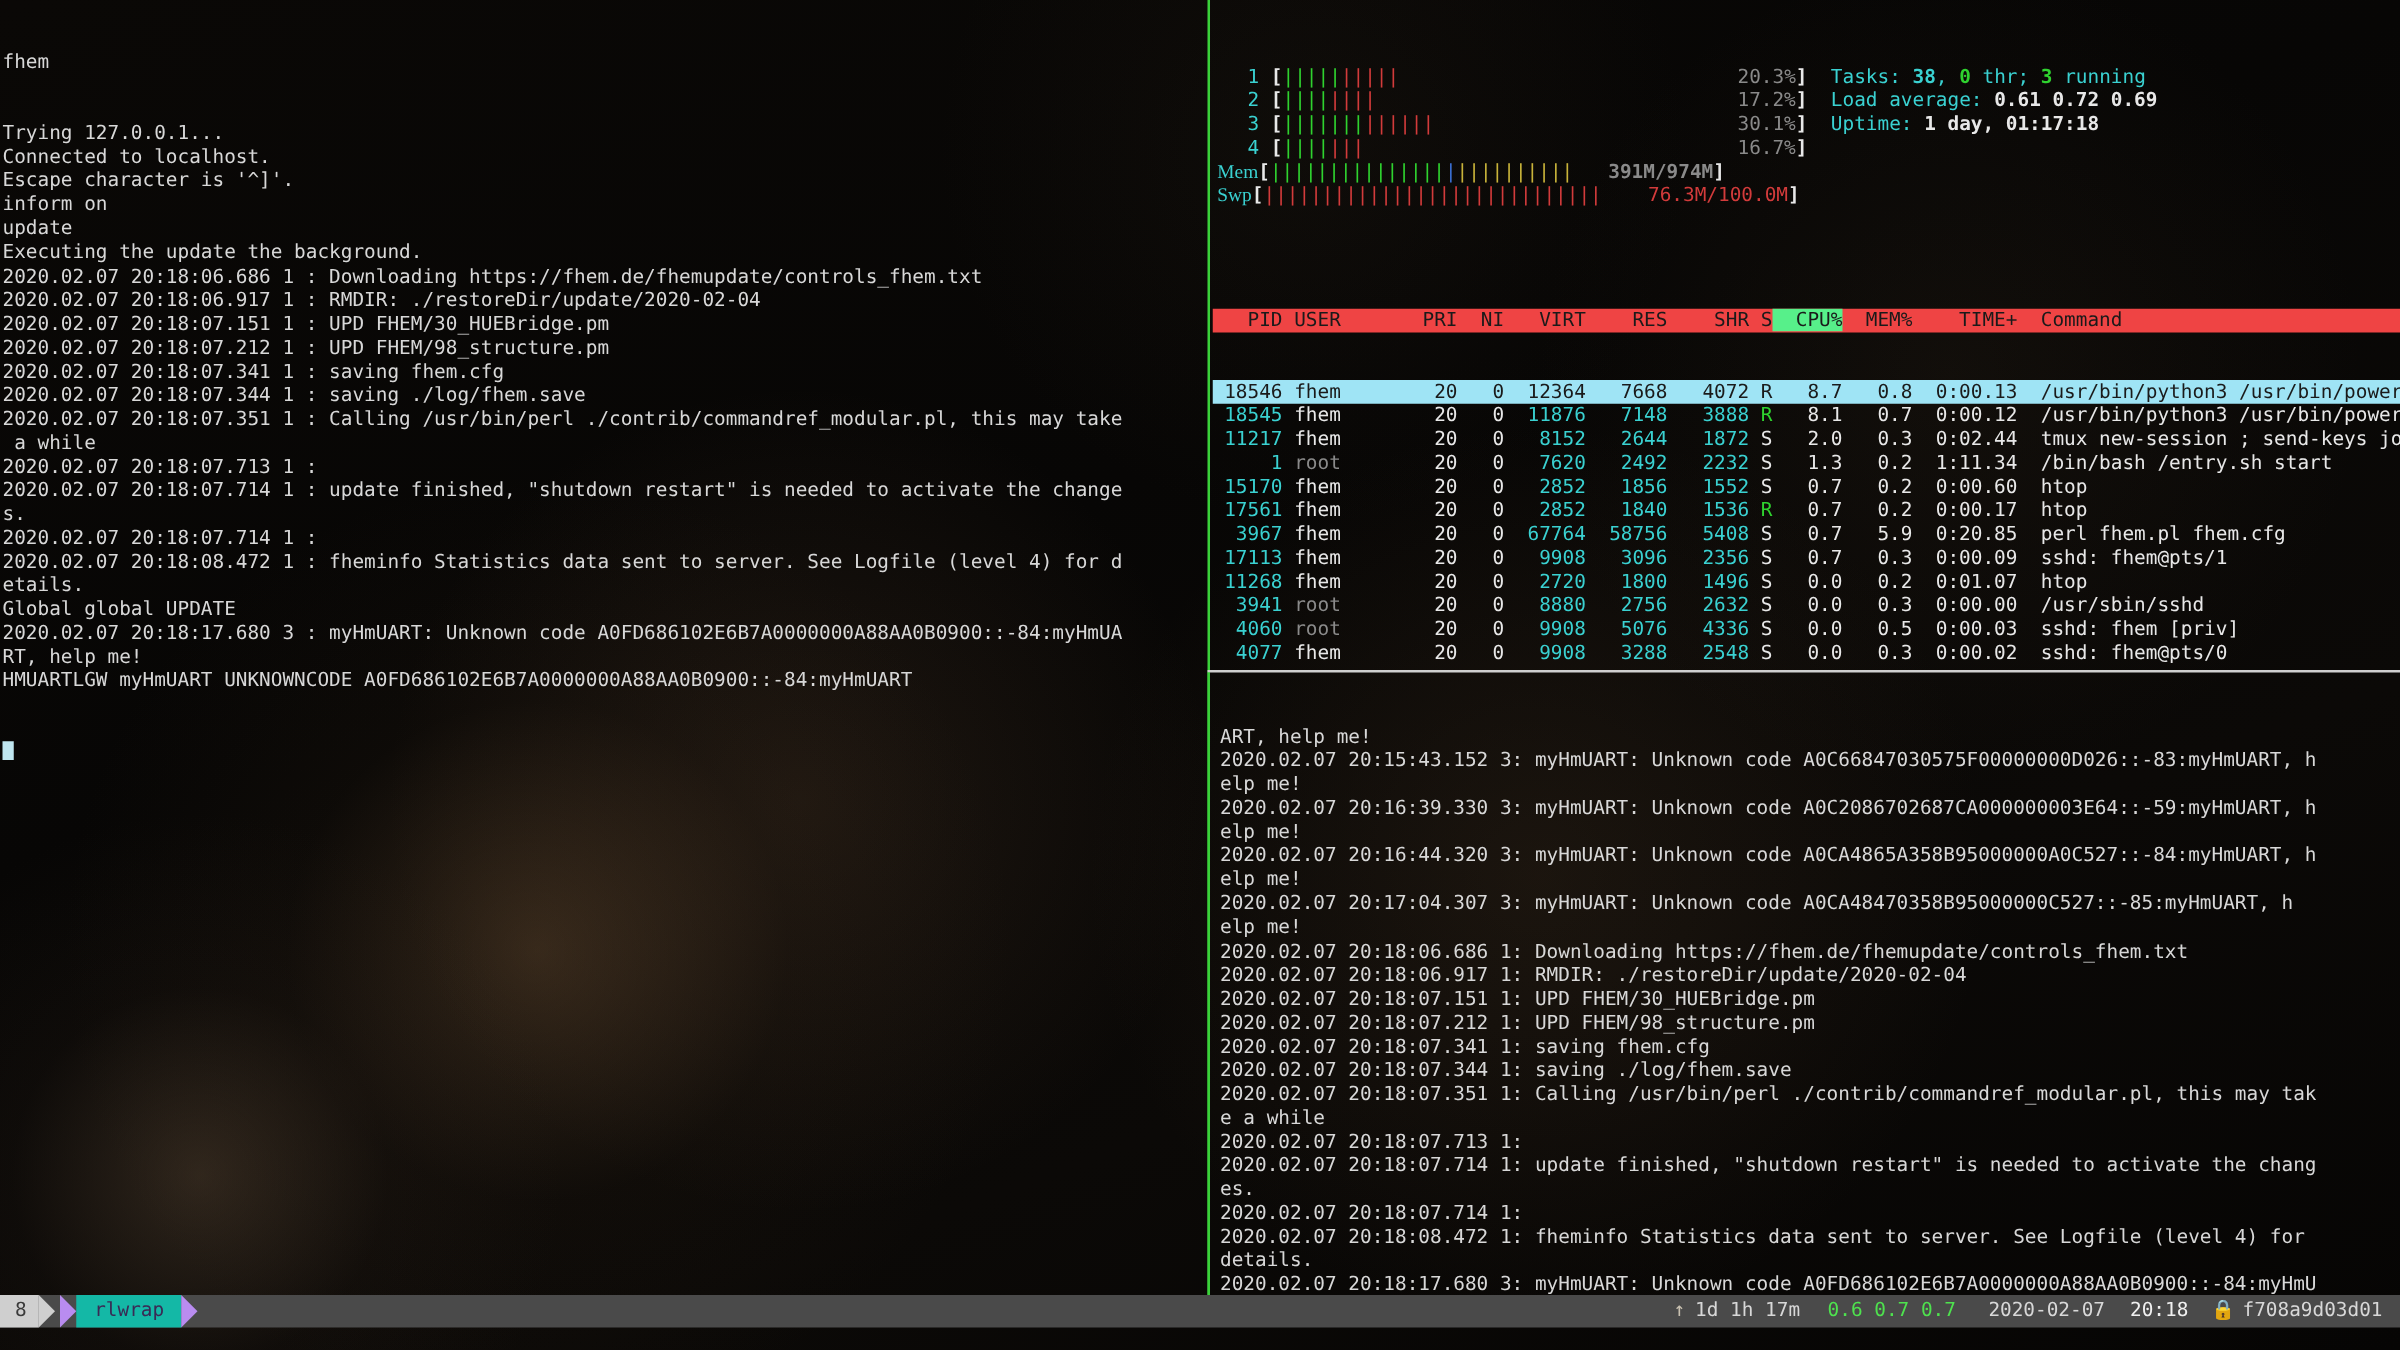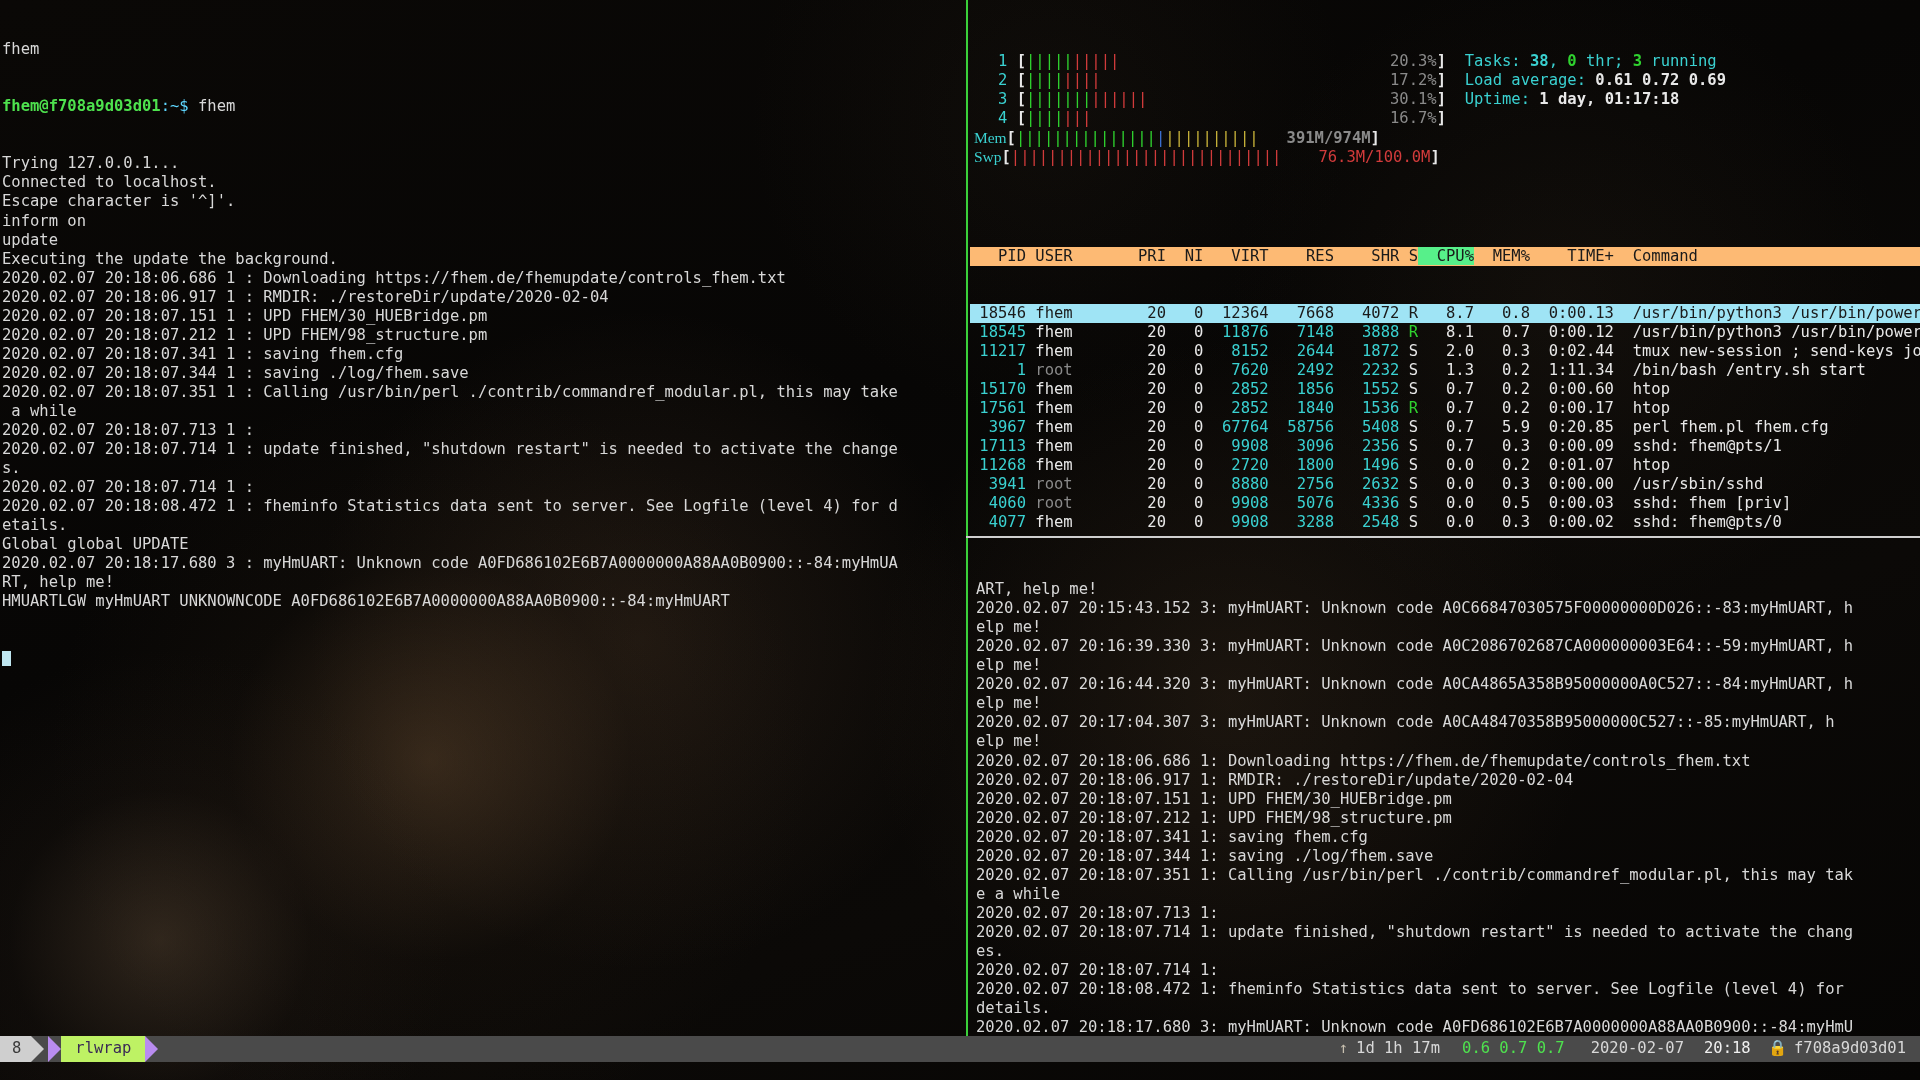--- a/index.html
+++ b/index.html
@@ -88,21 +88,21 @@
   .m-memtxt { color: #8a8a8a; font-weight: bold; }
   .m-swptxt { color: #d23b3b; margin-left: 37px; }
   .stat-label { color: #3ad1d1; }
   .stat-num { color: #3ad1d1; font-weight: bold; text-align: right; }
   .stat-green { color: #2fd22f; font-weight: bold; }
   .stat-val { color: #e8e8e8; font-weight: bold; }
 
   
   #proc-table { margin-top: 4px; }
   .thead {
-    background: #fdba74;
+    background: #ef4444;
     color: #1a1a1a;
     display: block;
     height: 19.05px;
   }
   .prow { display: block; height: 19.05px; color: #e8e8e8; }
   .prow.sel { background: #9fe4f5; color: #1a1a1a; }
   .prow.sel .c-cyan, .prow.sel .c-user, .prow.sel .c-green,
   .prow.sel .c-cmd, .prow.sel .c-white { color: #1a1a1a; }
   .c-cyan { color: #3ad1d1; }
   .c-user { color: #e8e8e8; }
@@ -152,21 +152,21 @@
     height: 26px;
     display: flex; align-items: center;
     padding: 0 10px 0 12px;
   }
   .arrow-r {
     width: 0; height: 0;
     border-top: 13px solid transparent;
     border-bottom: 13px solid transparent;
   }
   #sb-win {
-    background: #bef264;
+    background: #14b8a6;
     color: #3a2a55;
     height: 26px;
     display: flex; align-items: center;
     padding: 0 14px;
   }
   #sb-right {
     margin-left: auto;
     display: flex; align-items: center; gap: 0;
     padding-right: 14px;
     color: #d0d0d0;
@@ -180,21 +180,20 @@
   .lock { color: #d8d8d8; padding-right: 6px; }
 </style>
 </head>
 <body>
 
 <div id="screen">
   <div id="wallpaper"></div>
 
   <div id="left-pane" class="pane">
     <div class="ln">fhem</div>
-    <div class="ln"><span class="prompt-user">fhem@f708a9d03d01</span><span class="prompt-path">:~$ </span><span>fhem</span></div>
     <div id="left-lines"><div class="ln">Trying 127.0.0.1...</div><div class="ln">Connected to localhost.</div><div class="ln">Escape character is '^]'.</div><div class="ln">inform on</div><div class="ln">update</div><div class="ln">Executing the update the background.</div><div class="ln">2020.02.07 20:18:06.686 1 : Downloading https://fhem.de/fhemupdate/controls_fhem.txt</div><div class="ln">2020.02.07 20:18:06.917 1 : RMDIR: ./restoreDir/update/2020-02-04</div><div class="ln">2020.02.07 20:18:07.151 1 : UPD FHEM/30_HUEBridge.pm</div><div class="ln">2020.02.07 20:18:07.212 1 : UPD FHEM/98_structure.pm</div><div class="ln">2020.02.07 20:18:07.341 1 : saving fhem.cfg</div><div class="ln">2020.02.07 20:18:07.344 1 : saving ./log/fhem.save</div><div class="ln">2020.02.07 20:18:07.351 1 : Calling /usr/bin/perl ./contrib/commandref_modular.pl, this may take</div><div class="ln"> a while</div><div class="ln">2020.02.07 20:18:07.713 1 :</div><div class="ln">2020.02.07 20:18:07.714 1 : update finished, "shutdown restart" is needed to activate the change</div><div class="ln">s.</div><div class="ln">2020.02.07 20:18:07.714 1 :</div><div class="ln">2020.02.07 20:18:08.472 1 : fheminfo Statistics data sent to server. See Logfile (level 4) for d</div><div class="ln">etails.</div><div class="ln">Global global UPDATE</div><div class="ln">2020.02.07 20:18:17.680 3 : myHmUART: Unknown code A0FD686102E6B7A0000000A88AA0B0900::-84:myHmUA</div><div class="ln">RT, help me!</div><div class="ln">HMUARTLGW myHmUART UNKNOWNCODE A0FD686102E6B7A0000000A88AA0B0900::-84:myHmUART</div></div>
     <div class="ln"><span class="term-cursor"></span></div>
   </div>
   <div id="pane-divider"></div>
 
   <div id="htop-pane" class="pane">
     <div id="htop-meters"><div class="meter-row"><span class="m-num">   1 </span><span class="brk">[</span><span class="bar-green">|||||</span><span class="bar-red">|||||</span><span style="color:transparent">||||||||||||||||||||||||||||</span><span class="m-pct"> 20.3%</span><span class="brk">]</span>  <span class="stat-label">Tasks: </span><span class="stat-num">38</span><span class="stat-label">, </span><span class="stat-green">0</span><span class="stat-label"> thr; </span><span class="stat-green">3</span><span class="stat-label"> running</span></div><div class="meter-row"><span class="m-num">   2 </span><span class="brk">[</span><span class="bar-green">||||</span><span class="bar-red">||||</span><span style="color:transparent">||||||||||||||||||||||||||||||</span><span class="m-pct"> 17.2%</span><span class="brk">]</span>  <span class="stat-label">Load average: </span><span class="stat-val">0.61 0.72 0.69</span></div><div class="meter-row"><span class="m-num">   3 </span><span class="brk">[</span><span class="bar-green">|||||||</span><span class="bar-red">||||||</span><span style="color:transparent">|||||||||||||||||||||||||</span><span class="m-pct"> 30.1%</span><span class="brk">]</span>  <span class="stat-label">Uptime: </span><span class="stat-val">1 day, 01:17:18</span></div><div class="meter-row"><span class="m-num">   4 </span><span class="brk">[</span><span class="bar-green">||||</span><span class="bar-red">|||</span><span style="color:transparent">|||||||||||||||||||||||||||||||</span><span class="m-pct"> 16.7%</span><span class="brk">]</span>  </div><div class="meter-row"><span class="m-label"> Mem</span><span class="brk">[</span><span class="bar-green">|||||||||||||||</span><span class="bar-blue">|</span><span class="bar-yellow">||||||||||</span><span style="color:transparent">|||</span><span class="m-memtxt">391M/974M</span><span class="brk">]</span></div><div class="meter-row"><span class="m-label"> Swp</span><span class="brk">[</span><span class="bar-red">|||||||||||||||||||||||||||||</span><span style="color:transparent"></span><span class="m-swptxt">76.3M/100.0M</span><span class="brk">]</span></div></div>
     <div id="proc-table">
       <div class="thead" id="proc-head"><span>   PID</span><span> USER      </span><span> PRI</span><span>  NI</span><span>   VIRT</span><span>    RES</span><span>    SHR</span><span> S</span><span class="hl-cpu">  CPU%</span><span>  MEM%</span><span>    TIME+</span><span>  Command</span></div>
       <div id="proc-rows"><div class="prow sel"><span class="c-cyan"> 18546</span><span class="c-user"> fhem      </span><span class="c-white">  20</span><span class="c-white">   0</span><span class="c-cyan">  12364</span><span class="c-cyan">   7668</span><span class="c-cyan">   4072</span><span class="c-green"> R</span><span class="c-white">   8.7</span><span class="c-white">   0.8</span><span class="c-white">  0:00.13</span><span class="c-cmd">  /usr/bin/python3 /usr/bin/power</span></div><div class="prow"><span class="c-cyan"> 18545</span><span class="c-user"> fhem      </span><span class="c-white">  20</span><span class="c-white">   0</span><span class="c-cyan">  11876</span><span class="c-cyan">   7148</span><span class="c-cyan">   3888</span><span class="c-green"> R</span><span class="c-white">   8.1</span><span class="c-white">   0.7</span><span class="c-white">  0:00.12</span><span class="c-cmd">  /usr/bin/python3 /usr/bin/power</span></div><div class="prow"><span class="c-cyan"> 11217</span><span class="c-user"> fhem      </span><span class="c-white">  20</span><span class="c-white">   0</span><span class="c-cyan">   8152</span><span class="c-cyan">   2644</span><span class="c-cyan">   1872</span><span class="c-white"> S</span><span class="c-white">   2.0</span><span class="c-white">   0.3</span><span class="c-white">  0:02.44</span><span class="c-cmd">  tmux new-session ; send-keys jo</span></div><div class="prow"><span class="c-cyan">     1</span><span class="c-root"> root      </span><span class="c-white">  20</span><span class="c-white">   0</span><span class="c-cyan">   7620</span><span class="c-cyan">   2492</span><span class="c-cyan">   2232</span><span class="c-white"> S</span><span class="c-white">   1.3</span><span class="c-white">   0.2</span><span class="c-white">  1:11.34</span><span class="c-cmd">  /bin/bash /entry.sh start</span></div><div class="prow"><span class="c-cyan"> 15170</span><span class="c-user"> fhem      </span><span class="c-white">  20</span><span class="c-white">   0</span><span class="c-cyan">   2852</span><span class="c-cyan">   1856</span><span class="c-cyan">   1552</span><span class="c-white"> S</span><span class="c-white">   0.7</span><span class="c-white">   0.2</span><span class="c-white">  0:00.60</span><span class="c-cmd">  htop</span></div><div class="prow"><span class="c-cyan"> 17561</span><span class="c-user"> fhem      </span><span class="c-white">  20</span><span class="c-white">   0</span><span class="c-cyan">   2852</span><span class="c-cyan">   1840</span><span class="c-cyan">   1536</span><span class="c-green"> R</span><span class="c-white">   0.7</span><span class="c-white">   0.2</span><span class="c-white">  0:00.17</span><span class="c-cmd">  htop</span></div><div class="prow"><span class="c-cyan">  3967</span><span class="c-user"> fhem      </span><span class="c-white">  20</span><span class="c-white">   0</span><span class="c-cyan">  67764</span><span class="c-cyan">  58756</span><span class="c-cyan">   5408</span><span class="c-white"> S</span><span class="c-white">   0.7</span><span class="c-white">   5.9</span><span class="c-white">  0:20.85</span><span class="c-cmd">  perl fhem.pl fhem.cfg</span></div><div class="prow"><span class="c-cyan"> 17113</span><span class="c-user"> fhem      </span><span class="c-white">  20</span><span class="c-white">   0</span><span class="c-cyan">   9908</span><span class="c-cyan">   3096</span><span class="c-cyan">   2356</span><span class="c-white"> S</span><span class="c-white">   0.7</span><span class="c-white">   0.3</span><span class="c-white">  0:00.09</span><span class="c-cmd">  sshd: fhem@pts/1</span></div><div class="prow"><span class="c-cyan"> 11268</span><span class="c-user"> fhem      </span><span class="c-white">  20</span><span class="c-white">   0</span><span class="c-cyan">   2720</span><span class="c-cyan">   1800</span><span class="c-cyan">   1496</span><span class="c-white"> S</span><span class="c-white">   0.0</span><span class="c-white">   0.2</span><span class="c-white">  0:01.07</span><span class="c-cmd">  htop</span></div><div class="prow"><span class="c-cyan">  3941</span><span class="c-root"> root      </span><span class="c-white">  20</span><span class="c-white">   0</span><span class="c-cyan">   8880</span><span class="c-cyan">   2756</span><span class="c-cyan">   2632</span><span class="c-white"> S</span><span class="c-white">   0.0</span><span class="c-white">   0.3</span><span class="c-white">  0:00.00</span><span class="c-cmd">  /usr/sbin/sshd</span></div><div class="prow"><span class="c-cyan">  4060</span><span class="c-root"> root      </span><span class="c-white">  20</span><span class="c-white">   0</span><span class="c-cyan">   9908</span><span class="c-cyan">   5076</span><span class="c-cyan">   4336</span><span class="c-white"> S</span><span class="c-white">   0.0</span><span class="c-white">   0.5</span><span class="c-white">  0:00.03</span><span class="c-cmd">  sshd: fhem [priv]</span></div><div class="prow"><span class="c-cyan">  4077</span><span class="c-user"> fhem      </span><span class="c-white">  20</span><span class="c-white">   0</span><span class="c-cyan">   9908</span><span class="c-cyan">   3288</span><span class="c-cyan">   2548</span><span class="c-white"> S</span><span class="c-white">   0.0</span><span class="c-white">   0.3</span><span class="c-white">  0:00.02</span><span class="c-cmd">  sshd: fhem@pts/0</span></div><div class="prow"><span class="c-cyan">  4087</span><span class="c-user"> fhem      </span><span class="c-white">  20</span><span class="c-white">   0</span><span class="c-cyan">   2688</span><span class="c-cyan">   2124</span><span class="c-cyan">   1804</span><span class="c-white"> S</span><span class="c-white">   0.0</span><span class="c-white">   0.2</span><span class="c-white">  0:00.00</span><span class="c-cmd">  -bash</span></div></div>

